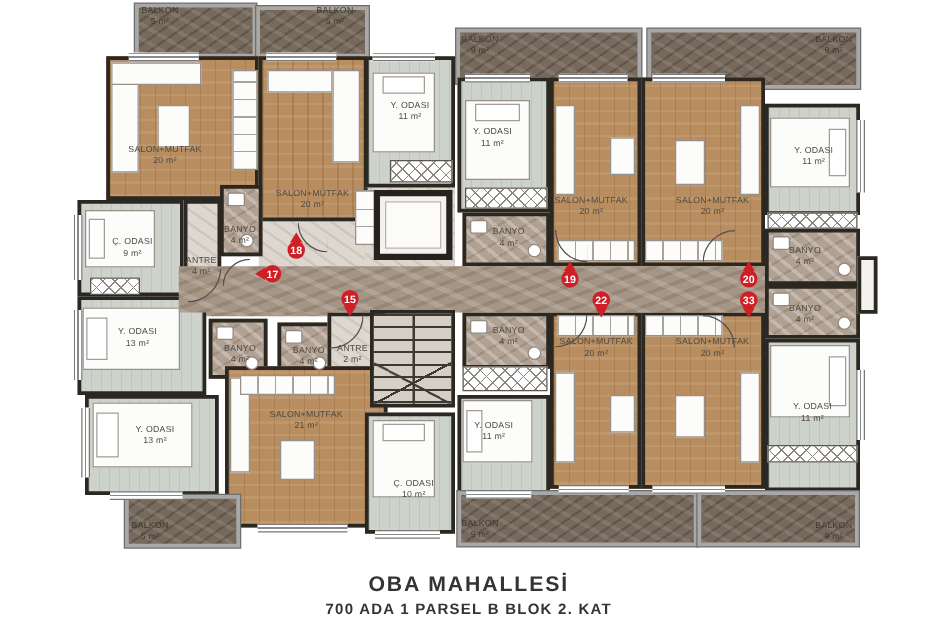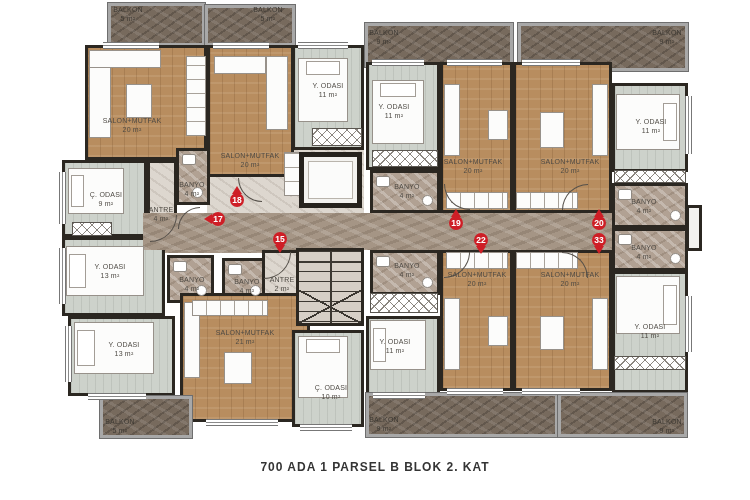--- a/index.html
+++ b/index.html
@@ -373,15 +373,16 @@
       <div class="door" style="left: 178px; top: 207px; width: 22px; height: 22px; transform: rotate(270deg);"></div>
       <div class="pin left" style="left: 218px; top: 219px;">17</div>
       <div class="pin up" style="left: 237px; top: 200px;">18</div>
       <div class="pin down" style="left: 280px; top: 239px;">15</div>
       <div class="pin up" style="left: 456px; top: 223px;">19</div>
       <div class="pin down" style="left: 456px; top: 240px; margin-left: 25px;">22</div>
       <div class="pin up" style="left: 599px; top: 223px; text-align: center;">20</div>
       <div class="pin down" style="left: 599px; top: 240px;">33</div>
     </div>
   <div class="caption">
+    <div class="cap1">OBA MAHALLESİ</div>
     <div class="cap2">700 ADA 1 PARSEL B BLOK 2. KAT</div>
   </div>
 </div>
 
 </body></html>

